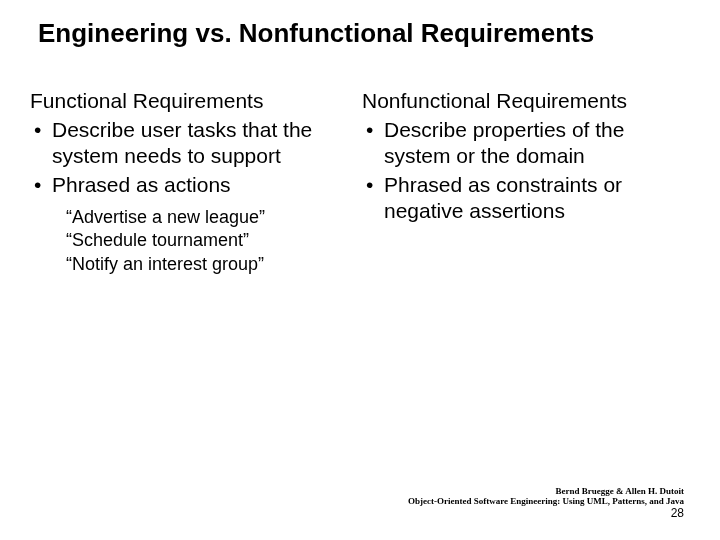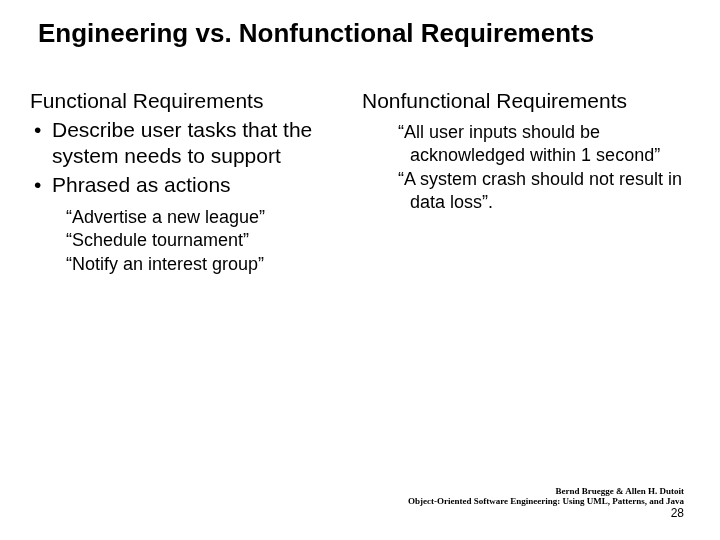--- a/index.html
+++ b/index.html
@@ -106,24 +106,24 @@
       </ul>
       <div class="quotes">
         <div>“Advertise a new league”</div>
         <div>“Schedule tournament”</div>
         <div>“Notify an interest group”</div>
       </div>
     </div>
 
     <div class="col">
       <div class="col-heading">Nonfunctional Requirements</div>
-      <div class="quotes">
-        <div>“All user inputs should be acknowledged within 1 second”</div>
-        <div>“A system crash should not result in data loss”.</div>
-      </div>
+      <ul class="bullets">
+        <li>Describe properties of the system or the domain</li>
+        <li>Phrased as constraints or negative assertions</li>
+      </ul>
     </div>
   </div>
 
   <div class="footer">
     <div class="footer-left">Bernd Bruegge &amp; Allen H. Dutoit</div>
     <div class="footer-center">Object-Oriented Software Engineering: Using UML, Patterns, and Java</div>
     <div class="footer-right">28</div>
   </div>
 </div>
 

